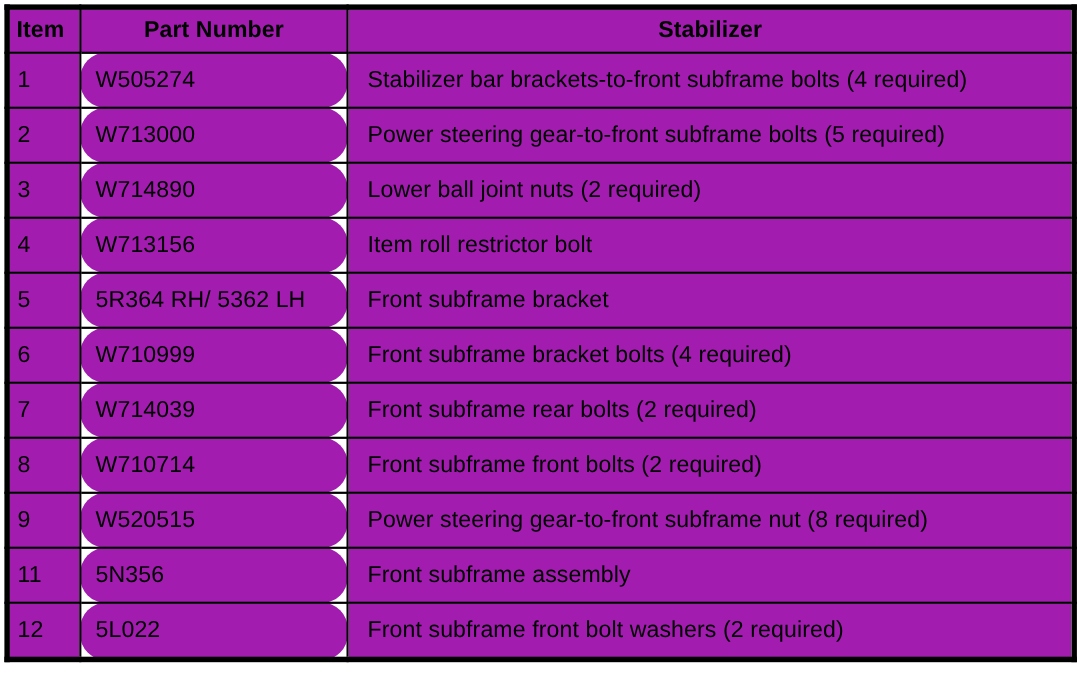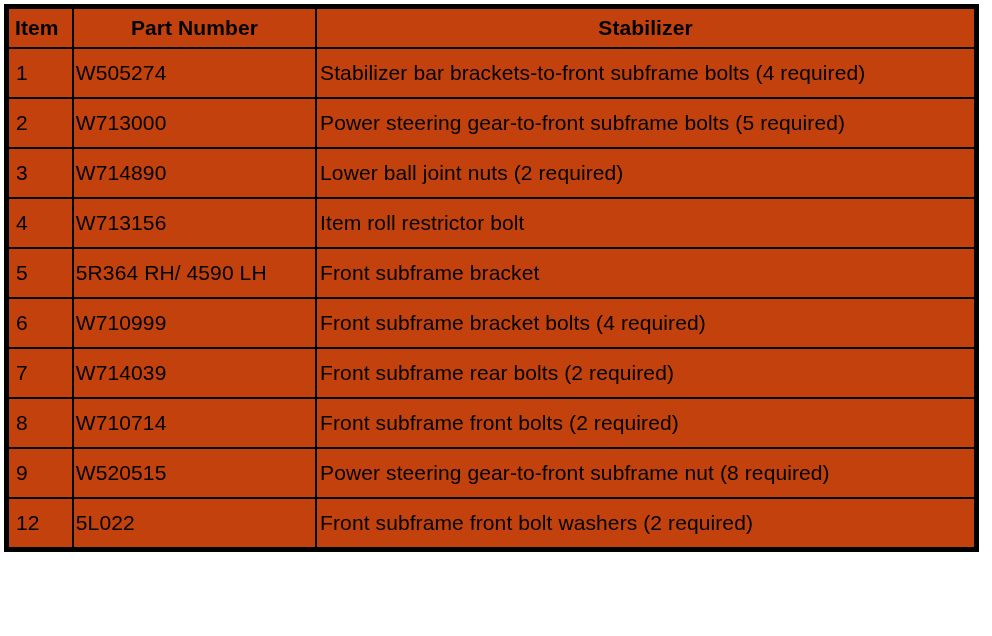--- a/index.html
+++ b/index.html
@@ -30,21 +30,21 @@
   }
   table.parts-table th,
   table.parts-table td {
     border: 2px solid #000000;
     font-size: 21px;
     line-height: 1.1;
     letter-spacing: 0.1px;
     vertical-align: middle;
     white-space: nowrap;
     overflow: hidden;
-    background: #c2410c;
+    background: #a21caf;
     color: #000000;
   }
   
   col.col-item { width: 66px; }
   col.col-part { width: 242px; }
   col.col-desc { width: 657px; }
 
   
   table.parts-table thead th {
     height: 38px;
@@ -57,22 +57,22 @@
     padding-left: 6px;
   }
 
   
   table.parts-table tbody td {
     height: 46px;
     font-weight: normal;
     text-align: left;
   }
   td.c-item { padding-left: 7px; }
-  td.c-part { padding-left: 2px; }
-  td.c-desc { padding-left: 3px; }
+  td.c-part { padding-left: 13px; border-radius: 23px; }
+  td.c-desc { padding-left: 17px; }
 </style>
 </head>
 <body>
 
 <div class="page">
   <table class="parts-table">
     <colgroup>
       <col class="col-item">
       <col class="col-part">
       <col class="col-desc">
@@ -100,21 +100,21 @@
         <td class="c-part">W714890</td>
         <td class="c-desc">Lower ball joint nuts (2 required)</td>
       </tr>
       <tr>
         <td class="c-item">4</td>
         <td class="c-part">W713156</td>
         <td class="c-desc">Item roll restrictor bolt</td>
       </tr>
       <tr>
         <td class="c-item">5</td>
-        <td class="c-part">5R364 RH/ 4590 LH</td>
+        <td class="c-part">5R364 RH/ 5362 LH</td>
         <td class="c-desc">Front subframe bracket</td>
       </tr>
       <tr>
         <td class="c-item">6</td>
         <td class="c-part">W710999</td>
         <td class="c-desc">Front subframe bracket bolts (4 required)</td>
       </tr>
       <tr>
         <td class="c-item">7</td>
         <td class="c-part">W714039</td>
@@ -124,19 +124,24 @@
         <td class="c-item">8</td>
         <td class="c-part">W710714</td>
         <td class="c-desc">Front subframe front bolts (2 required)</td>
       </tr>
       <tr>
         <td class="c-item">9</td>
         <td class="c-part">W520515</td>
         <td class="c-desc">Power steering gear-to-front subframe nut (8 required)</td>
       </tr>
       <tr>
+        <td class="c-item">11</td>
+        <td class="c-part">5N356</td>
+        <td class="c-desc">Front subframe assembly</td>
+      </tr>
+      <tr>
         <td class="c-item">12</td>
         <td class="c-part">5L022</td>
         <td class="c-desc">Front subframe front bolt washers (2 required)</td>
       </tr>
     </tbody>
   </table>
 </div>
 
 </body></html>

